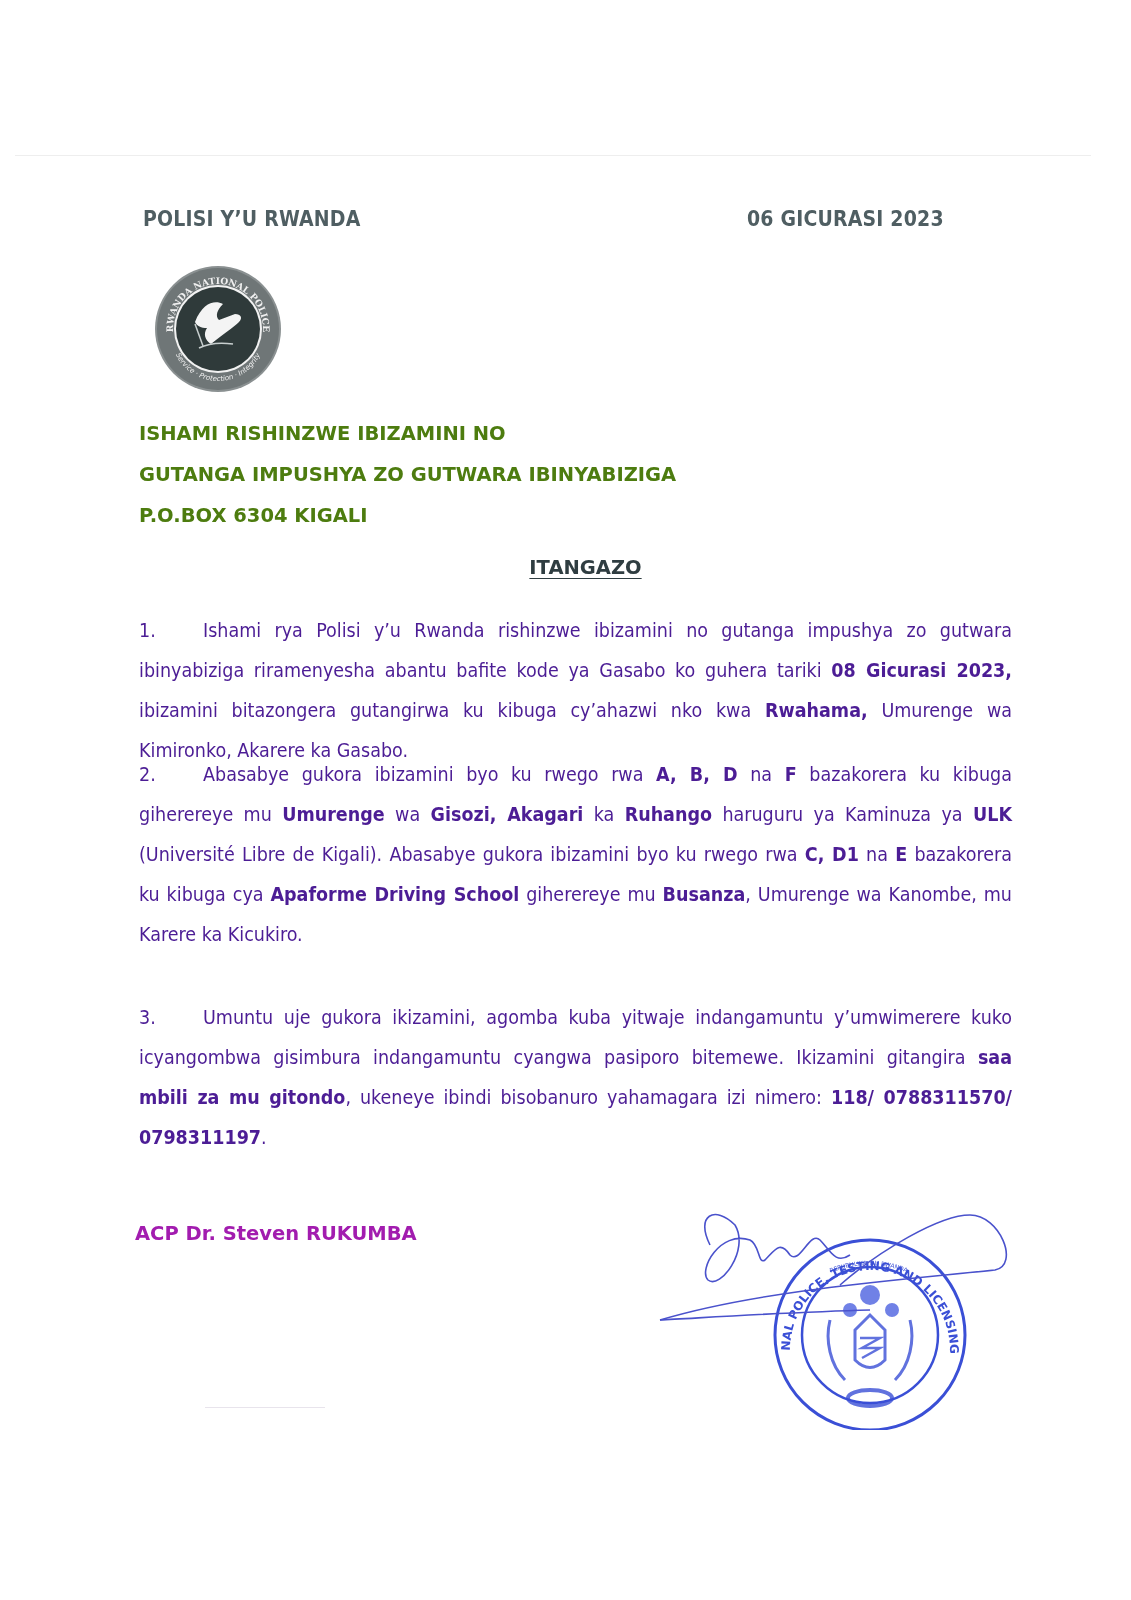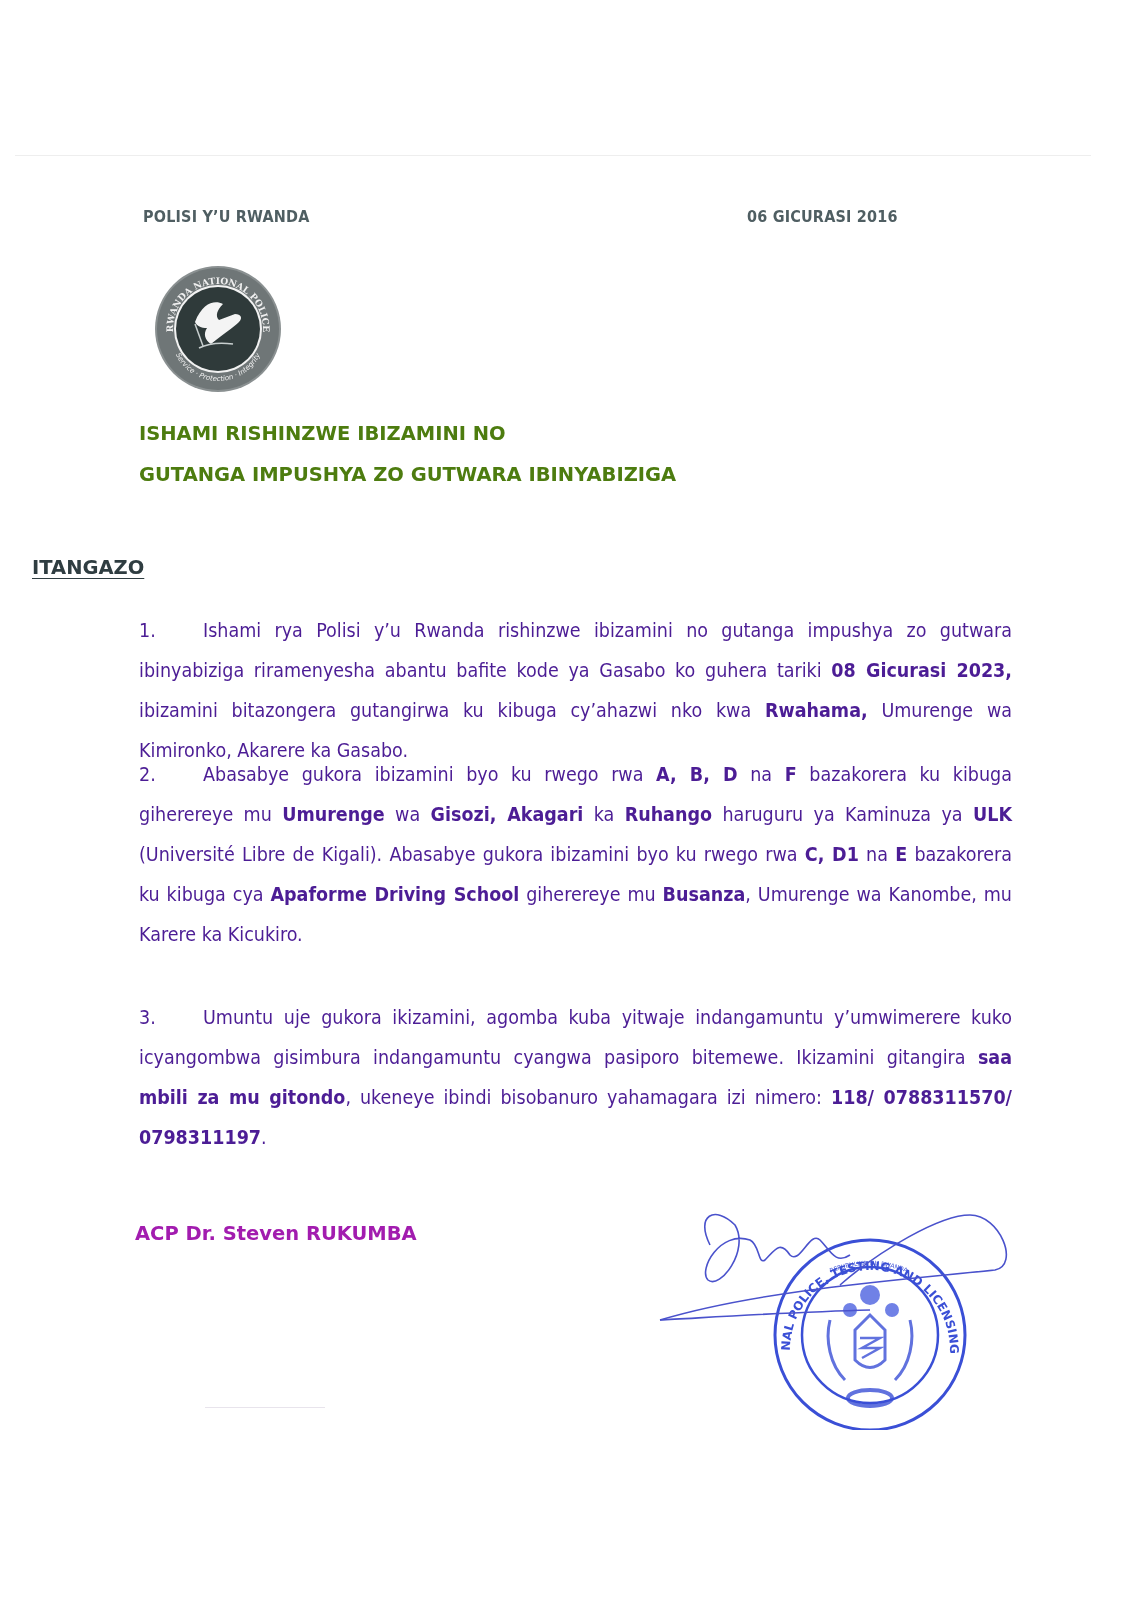--- a/index.html
+++ b/index.html
@@ -1,42 +1,42 @@
 <!DOCTYPE html>
 <html><head>
   <meta charset="utf-8">
   <style>
     html, body { margin: 0; padding: 0; background: #ffffff; }
     body { width: 1131px; height: 1600px; position: relative; overflow: hidden; font-family: "DejaVu Sans", sans-serif; color: #2f3d41; }
     .faint-line { position: absolute; left: 15px; right: 40px; top: 155px; height: 1px; background: #eeeeee; }
-    .hdr { position: absolute; top: 207px; font-weight: bold; font-size: 16px; color: #4f5e62; letter-spacing: 0.2px; font-family: "DejaVu Sans Condensed", "DejaVu Sans", sans-serif; }
+    .hdr { position: absolute; top: 207px; font-weight: bold; font-size: 21px; color: #4f5e62; letter-spacing: 0.2px; font-family: "DejaVu Sans Condensed", "DejaVu Sans", sans-serif; }
     .hdr-left { left: 143px; }
     .hdr-right { left: 747px; }
     .logo { position: absolute; left: 153px; top: 264px; width: 130px; height: 130px; }
     .addr { position: absolute; left: 139px; top: 413px; font-weight: bold; font-size: 19.5px; line-height: 41px; color: #4d7c0f; }
     .addr div { white-space: nowrap; }
-    .title { position: absolute; left: 0; right: 0; top: 556px; text-align: left; font-weight: bold; font-size: 19.5px; text-decoration: underline; text-underline-offset: 4px; color: #2f3d41; padding-left: 32px; }
+    .title { position: absolute; left: 0; right: 0; top: 556px; text-align: center; font-weight: bold; font-size: 19.5px; text-decoration: underline; text-underline-offset: 4px; color: #2f3d41; padding-left: 40px; }
     .para { position: absolute; left: 139px; width: 873px; font-size: 19.5px; line-height: 40px; text-align: justify; color: #4c1d95; font-family: "DejaVu Sans Condensed", "DejaVu Sans", sans-serif; }
     .para b { font-weight: bold; }
     .p1 { top: 611px; }
     .p2 { top: 755px; }
     .p3 { top: 998px; }
     .num { display: inline-block; width: 64px; }
     .sig { position: absolute; left: 135px; top: 1212px; font-weight: bold; font-size: 19.5px; line-height: 43px; color: #a21caf; }
     .sig div { white-space: nowrap; }
     .stamp { position: absolute; left: 640px; top: 1170px; width: 380px; height: 260px; }
     .underline-faint { position: absolute; left: 205px; top: 1407px; width: 120px; height: 1px; background: #e8e4ec; }
   </style>
 </head>
 <body>
 
 <div class="faint-line"></div>
 
 <div class="hdr hdr-left">POLISI Y’U RWANDA</div>
-<div class="hdr hdr-right">06 GICURASI 2016</div>
+<div class="hdr hdr-right">06 GICURASI 2023</div>
 
 <div class="logo">
   <svg width="130" height="130" viewBox="0 0 130 130">
     <defs>
       <path id="lg-top" d="M 20 65 A 45 45 0 0 1 110 65"></path>
       <path id="lg-bot" d="M 18 70 A 47 47 0 0 0 112 70"></path>
     </defs>
     <circle cx="65" cy="65" r="63" fill="#8a9091"></circle>
     <circle cx="65" cy="65" r="61" fill="#6f7677"></circle>
     <circle cx="65" cy="65" r="44" fill="#f2f2f2"></circle>
@@ -49,20 +49,21 @@
     <g stroke="#c8cfcf" stroke-width="1.5" fill="none">
       <path d="M46 84 C 54 80, 66 78, 80 80"></path>
       <path d="M42 60 L 50 82"></path>
     </g>
   </svg>
 </div>
 
 <div class="addr">
   <div>ISHAMI RISHINZWE IBIZAMINI NO</div>
   <div>GUTANGA IMPUSHYA ZO GUTWARA IBINYABIZIGA</div>
+  <div>P.O.BOX 6304 KIGALI</div>
 </div>
 
 <div class="title">ITANGAZO</div>
 
 <div class="para p1">
   <span class="num">1.</span><span>Ishami rya Polisi y’u Rwanda rishinzwe ibizamini no gutanga impushya zo gutwara ibinyabiziga riramenyesha abantu bafite kode ya Gasabo ko guhera tariki </span><b>08 Gicurasi 2023,</b><span> ibizamini bitazongera gutangirwa ku kibuga cy’ahazwi nko kwa </span><b>Rwahama,</b><span> Umurenge wa Kimironko, Akarere ka Gasabo.</span>
 </div>
 
 <div class="para p2">
   <span class="num">2.</span><span>Abasabye gukora ibizamini byo ku rwego rwa </span><b>A, B, D</b><span> na </span><b>F</b><span> bazakorera ku kibuga giherereye mu </span><b>Umurenge</b><span> wa </span><b>Gisozi, Akagari</b><span> ka </span><b>Ruhango</b><span> haruguru ya Kaminuza ya </span><b>ULK</b><span> (Université Libre de Kigali). Abasabye gukora ibizamini byo ku rwego rwa </span><b>C, D1</b><span> na </span><b>E</b><span> bazakorera ku kibuga cya </span><b>Apaforme Driving School</b><span> giherereye mu </span><b>Busanza</b><span>, Umurenge wa Kanombe, mu Karere ka Kicukiro.</span>

